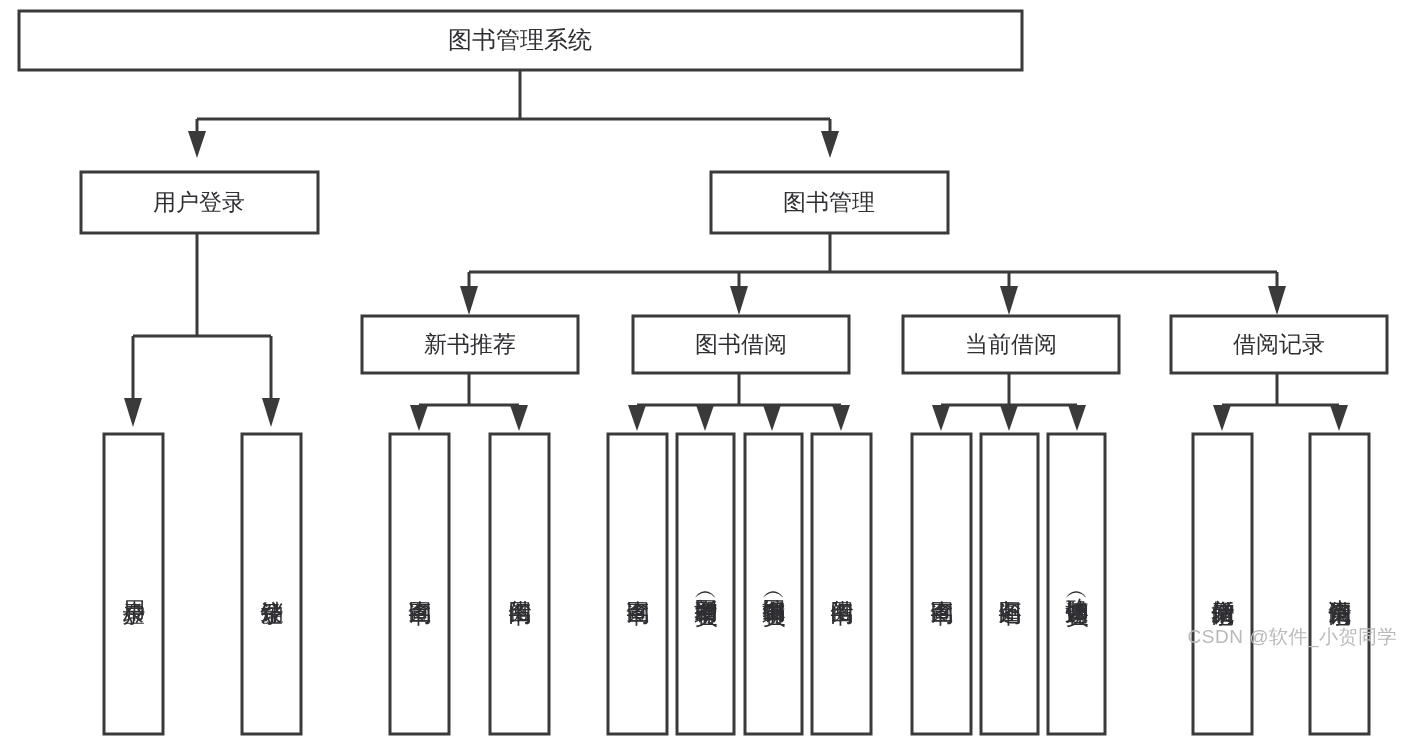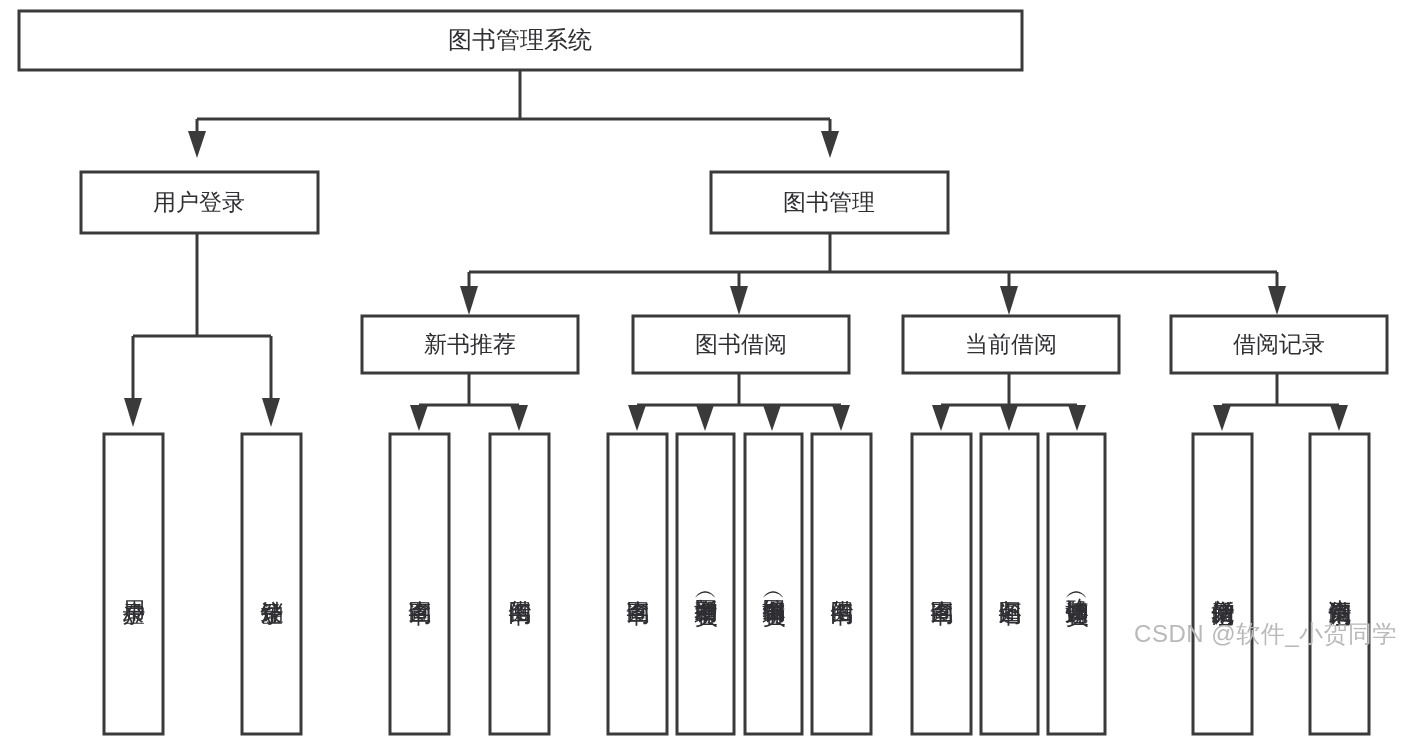--- a/index.html
+++ b/index.html
@@ -73,21 +73,21 @@
     display: flex;
     align-items: center;
     justify-content: center;
     pointer-events: none;
   }
   .watermark {
     position: absolute;
     right: 8px;
     bottom: 6px;
     font-family: "Liberation Sans", "DejaVu Sans", sans-serif;
-    font-size: 24px;
+    font-size: 19px;
     color: #b9b9b9;
     letter-spacing: 0.5px;
     white-space: nowrap;
     user-select: none;
   }
 </style>
 </head>
 <body>
 
 <div id="diagram-root">

